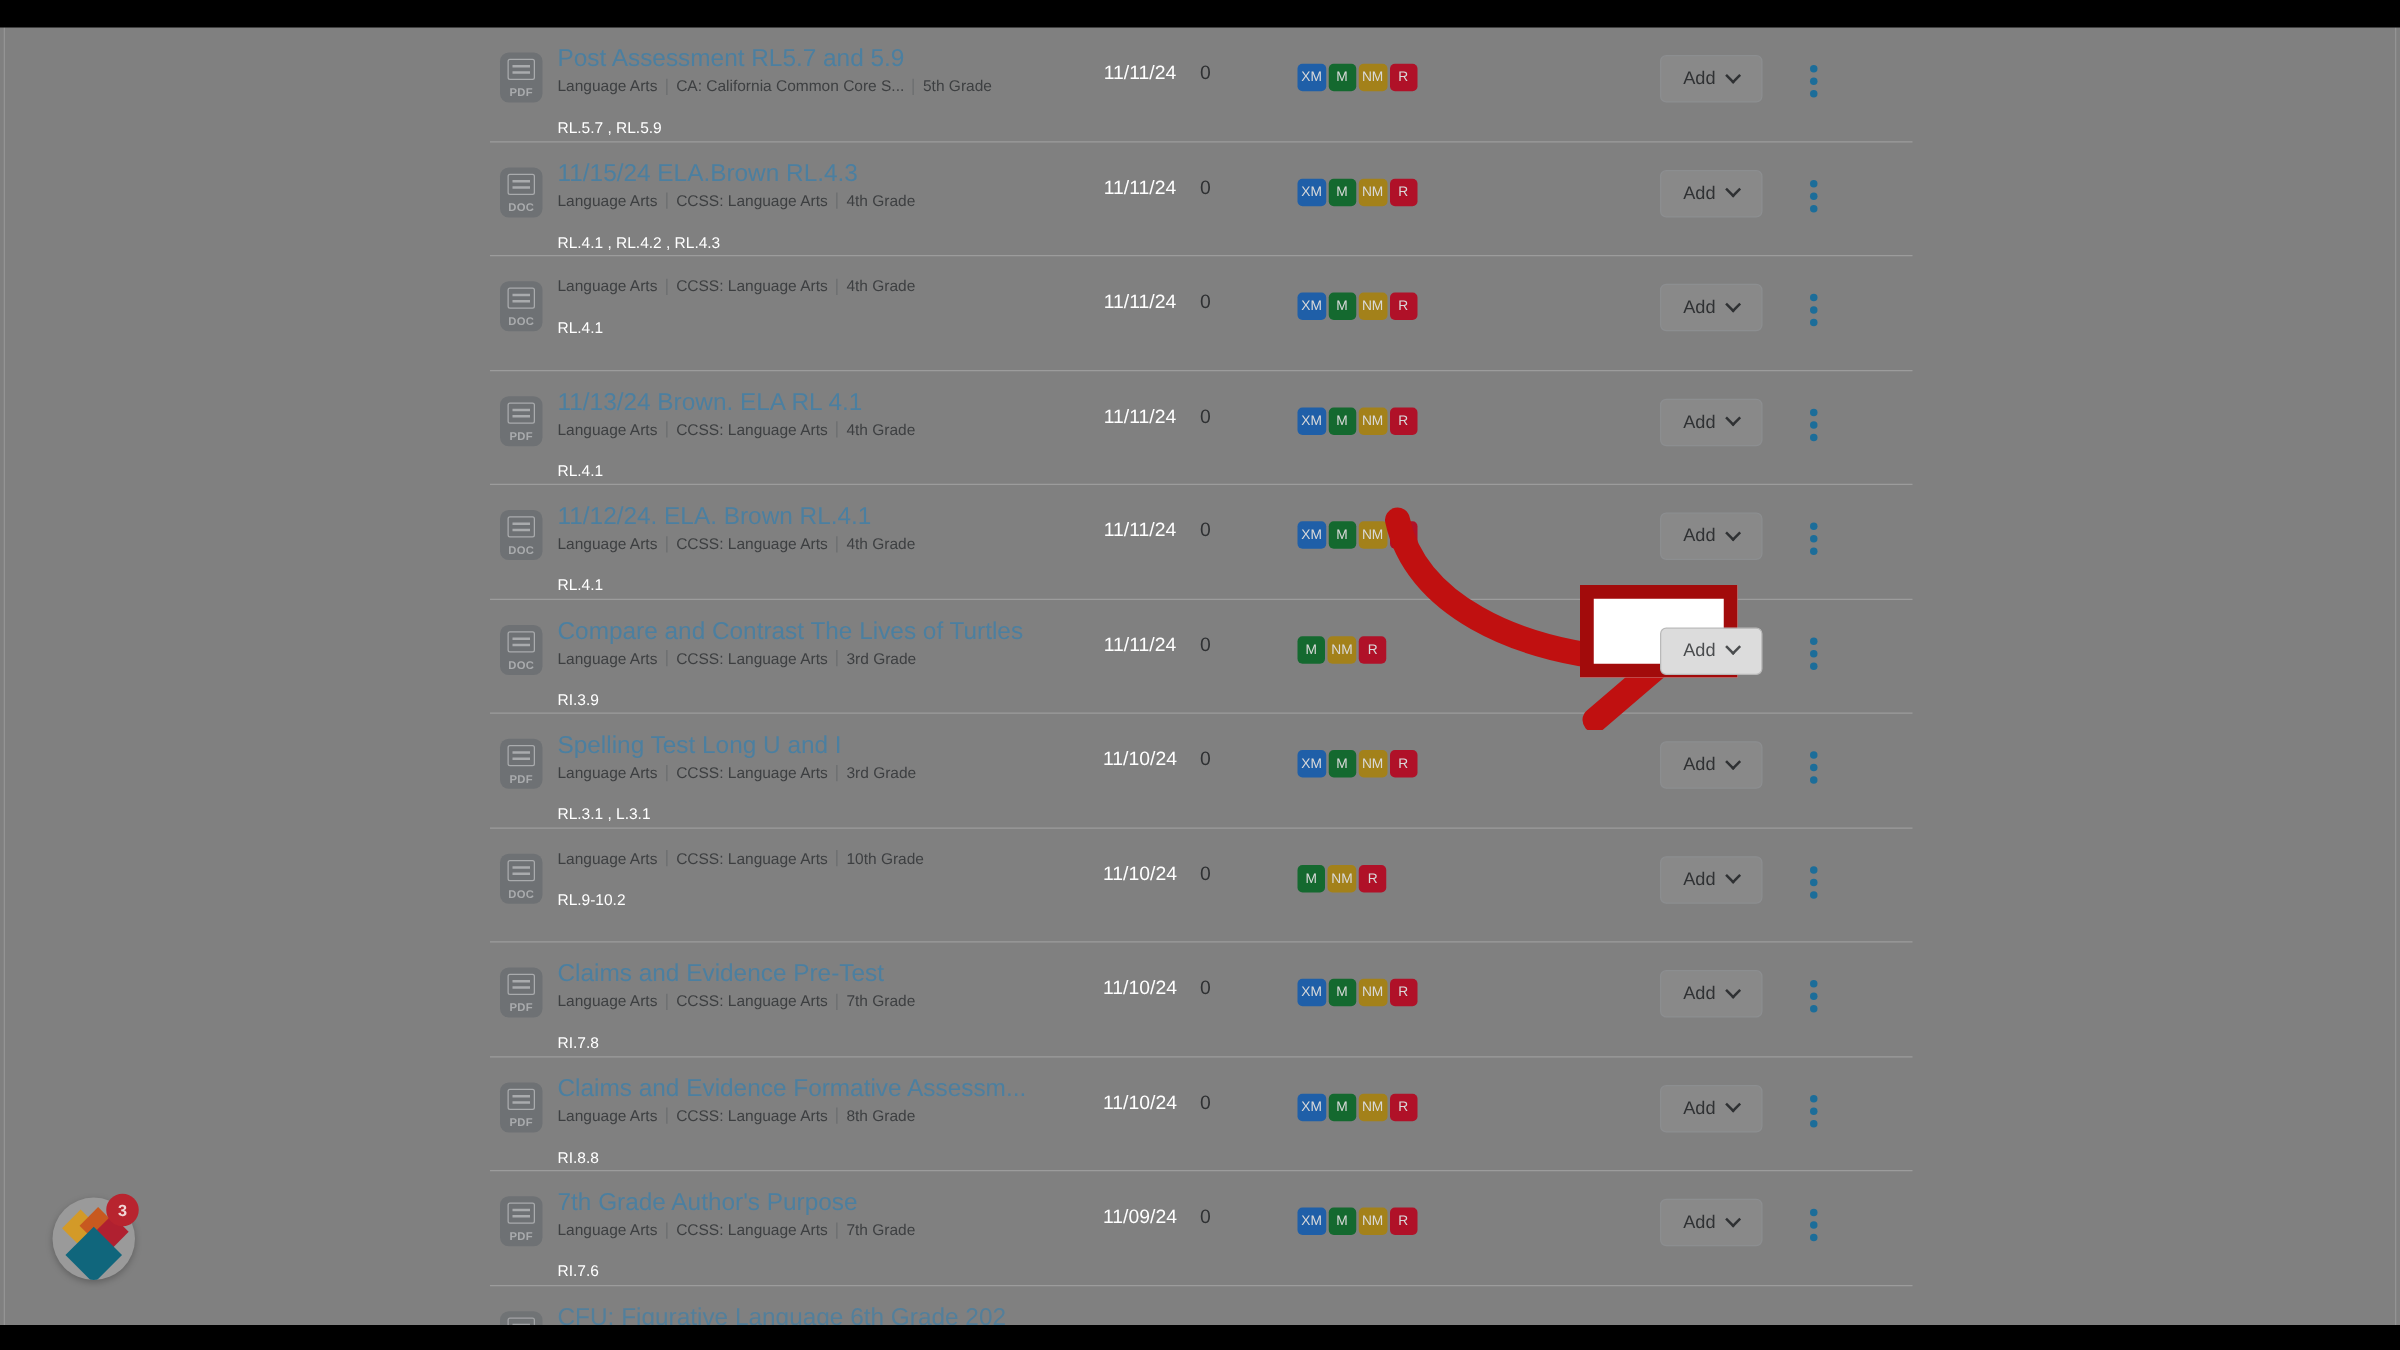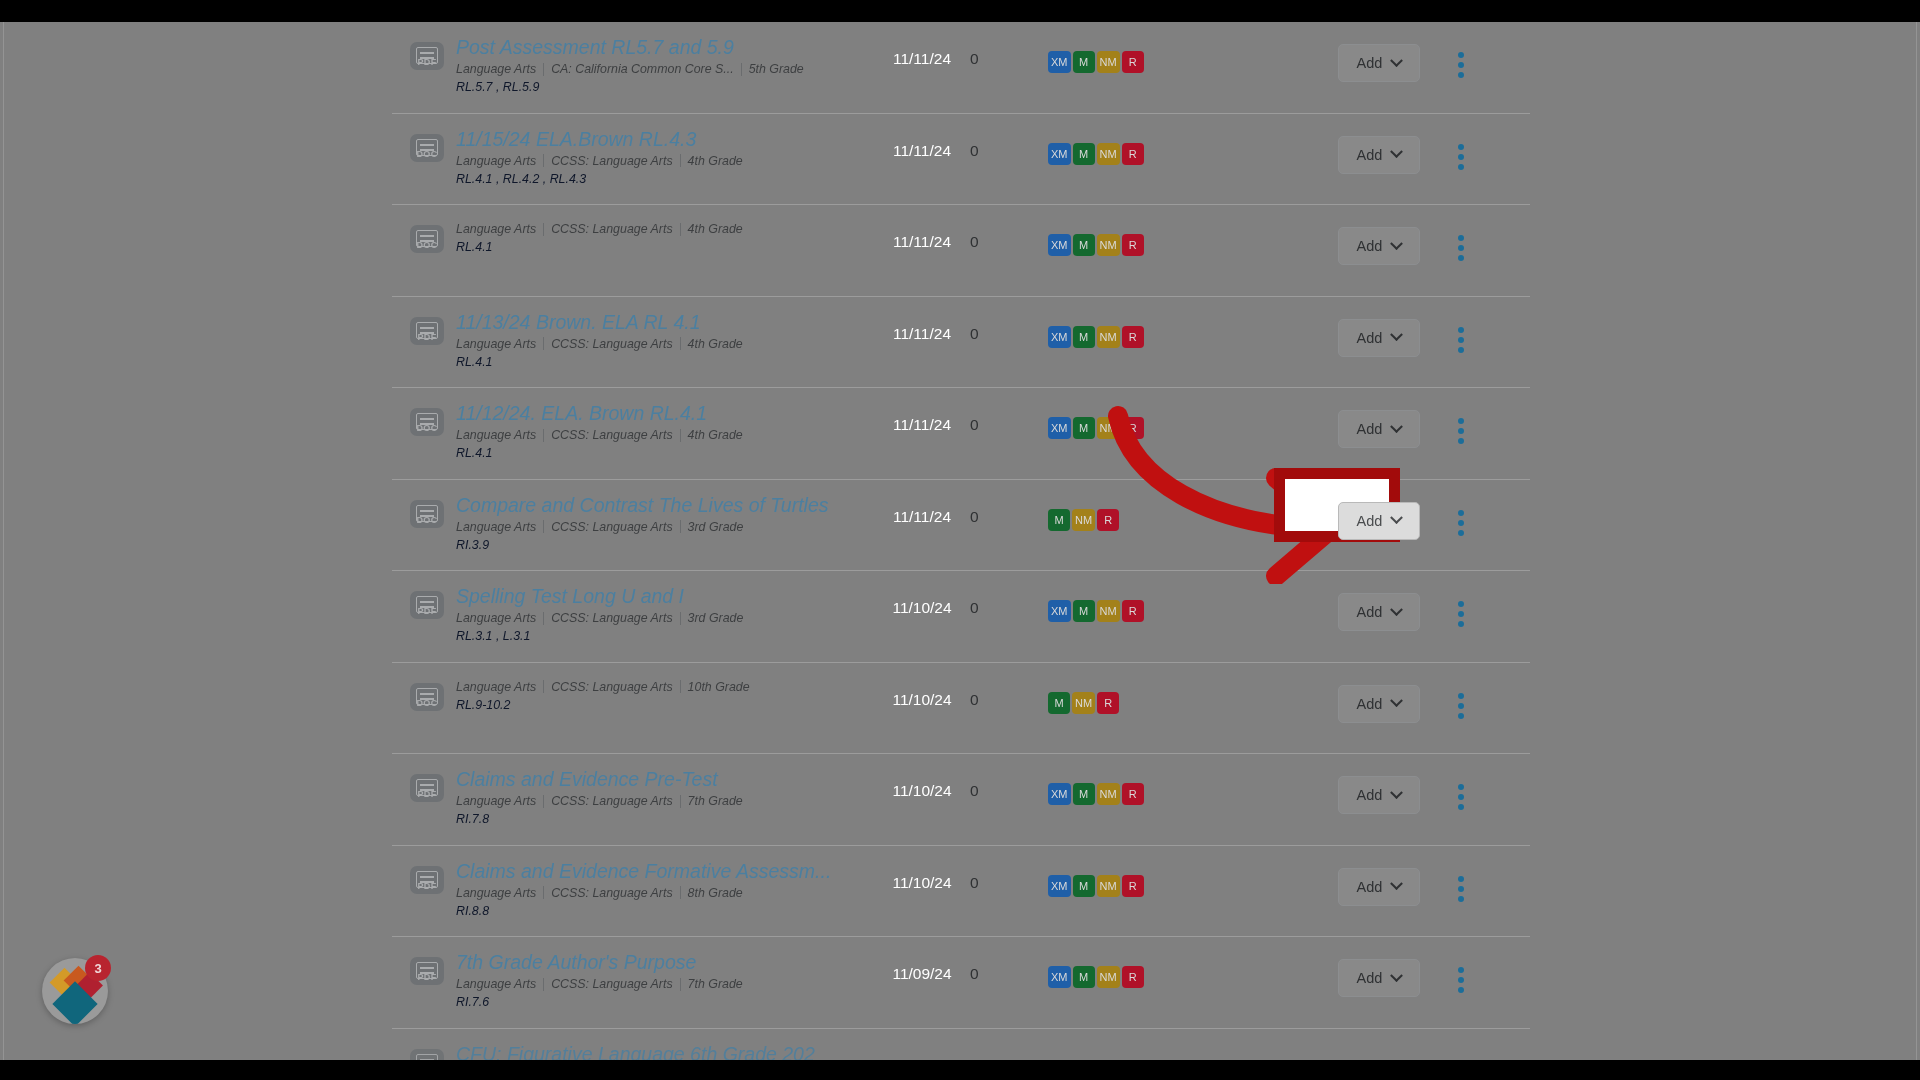--- a/index.html
+++ b/index.html
@@ -48,23 +48,23 @@
 
   .row-inner {
     display: flex;
     align-items: flex-start;
     width: 100%;
     padding-top: 8px;
   }
 
   
   .ficon {
-    width: 34px; height: 28px;
+    width: 34px; height: 40px;
     flex: 0 0 34px;
-    margin-left: 18px;
+    margin-left: 8px;
     margin-top: 12px;
     border-radius: 7px;
     background: #6e7174;
     position: relative;
   }
   .ficon .sheet {
     position: absolute;
     left: 6px; top: 5px;
     width: 22px; height: 17px;
     border: 1.6px solid #a9abad;
@@ -90,21 +90,20 @@
     letter-spacing: 0.3px;
     color: #a9abad;
     font-family: "Liberation Sans", sans-serif;
   }
 
   .maincol {
     flex: 0 0 430px;
     padding-left: 12px;
     padding-top: 6px;
     min-width: 0;
-    font-style: italic;
   }
   .title {
     font-size: 19.5px;
     color: #4b7fa0;
     line-height: 1.18;
     white-space: nowrap;
     overflow: hidden;
     text-overflow: clip;
     font-family: "Liberation Sans", sans-serif;
   }
@@ -119,23 +118,23 @@
   }
   .meta span.seg { padding-right: 7px; }
   .meta span.bar {
     display: inline-block;
     width: 1px; height: 13px;
     background: #6a6c6e;
     margin-right: 7px;
     flex: 0 0 1px;
   }
   .stds {
-    margin-top: 4px;
+    margin-top: 19px;
     font-size: 12.4px;
-    color: #0f172a;
+    color: #ffffff;
     white-space: nowrap;
   }
 
   .datecol {
     flex: 0 0 96px;
     padding-top: 20px;
     font-size: 15.5px;
     color: #ffffff;
     text-align: center;
   }

